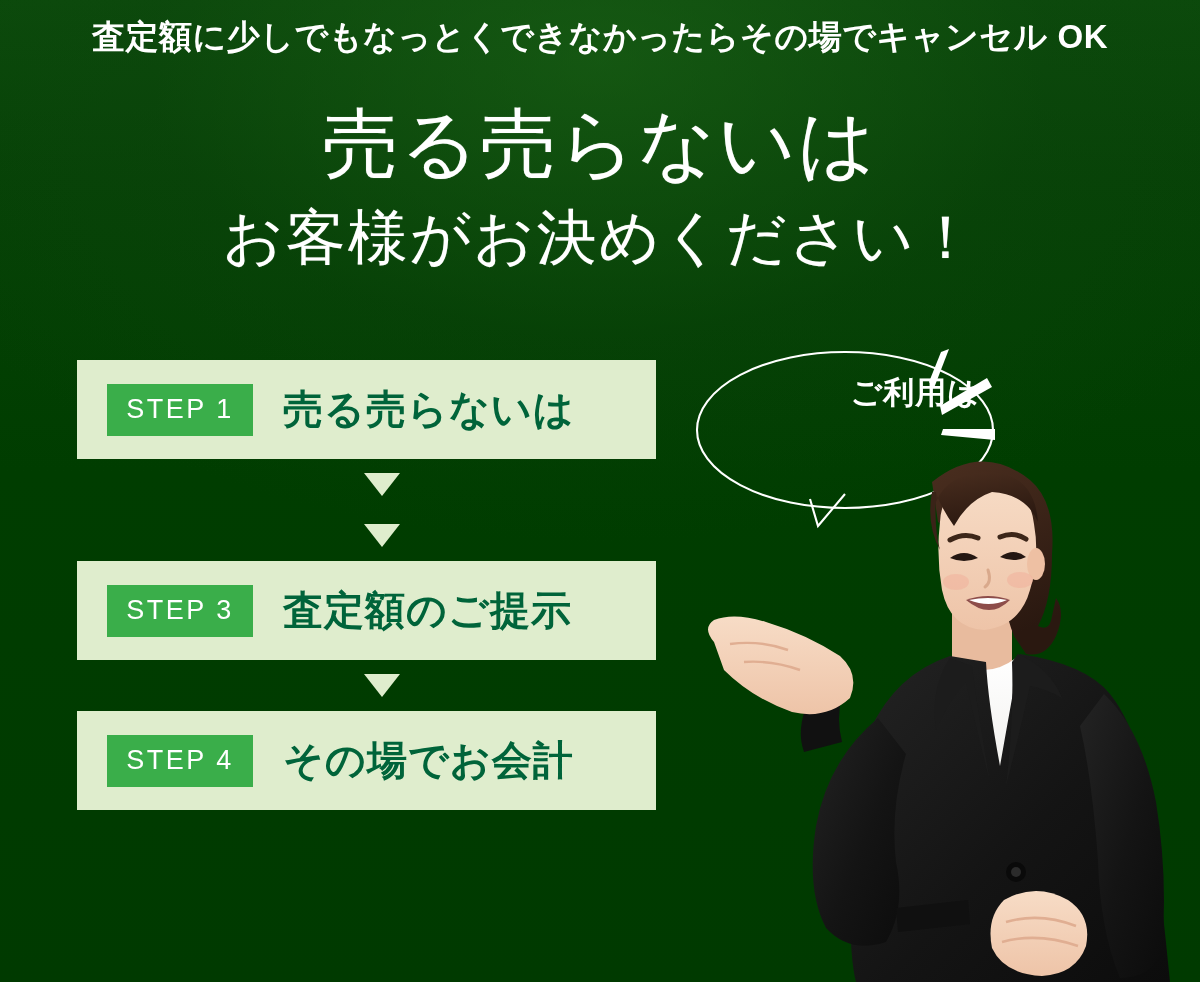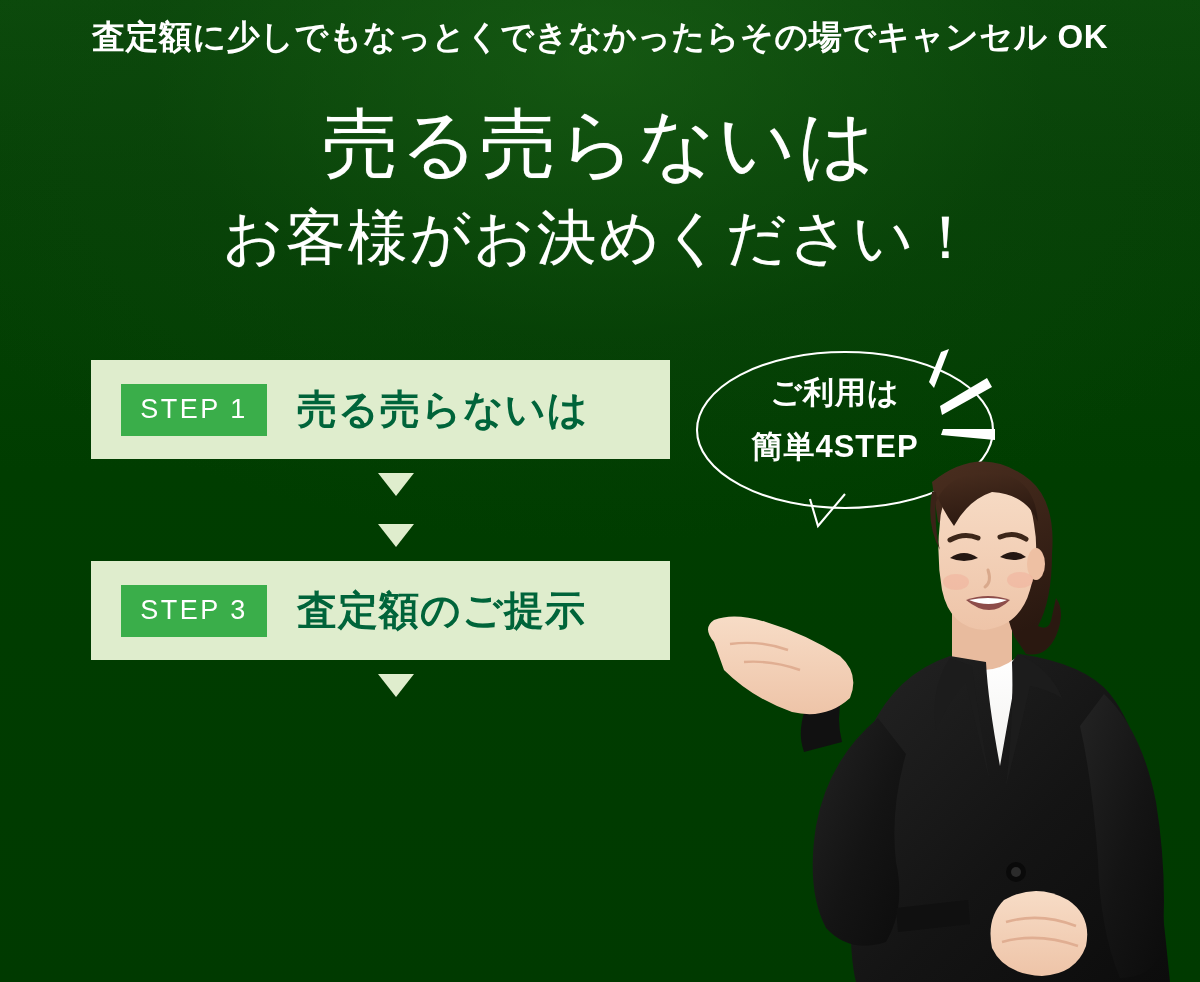--- a/index.html
+++ b/index.html
@@ -63,21 +63,21 @@
     letter-spacing: 2px;
     font-weight: 400;
     text-shadow: 0 0 1px rgba(255,255,255,0.45);
   }
   #headline .ln { display: block; white-space: nowrap; }
   #headline .ln2 { font-size: 60px; }
 
   
   #steps {
     position: absolute;
-    left: 91px;
+    left: 77px;
     top: 360px;
     width: 579px;
   }
 
   .step-row {
     position: relative;
     width: 579px;
     height: 99px;
     background: #dfedcd;
     display: flex;
@@ -134,21 +134,21 @@
     width: 350px;
     height: 240px;
   }
   #bubble-wrap svg { display: block; overflow: visible; }
 
   #bubble-text {
     position: absolute;
     left: 0;
     top: 36px;
     width: 290px;
-    text-align: center;
+    text-align: right;
     color: #ffffff;
     font-size: 31px;
     font-weight: 700;
     line-height: 1.75;
     letter-spacing: 1px;
   }
   #bubble-text .bl { display: block; white-space: nowrap; }
 
   
   #person {
@@ -192,39 +192,42 @@
 
     <div class="step-row">
       <div class="step-badge">STEP 3</div>
       <div class="step-label">査定額のご提示</div>
     </div>
 
     <div class="step-gap">
       <div class="step-arrow"></div>
     </div>
 
+    <div class="step-row">
+      <div class="step-badge">STEP 4</div>
+      <div class="step-label">その場でお会計</div>
+    </div>
 
   </div>
 
   <div id="bubble-wrap">
     <svg width="350" height="240" viewBox="0 0 350 240">
 
       <ellipse cx="155" cy="100" rx="148" ry="78" fill="none" stroke="#ffffff" stroke-width="2.1"></ellipse>
 
       <path d="M 120 169 L 128 196 L 155 164" fill="none" stroke="#ffffff" stroke-width="2.1" stroke-linejoin="miter"></path>
 
       <g fill="#ffffff">
         <polygon points="251,22 259,19 244,58 239,52"></polygon>
         <polygon points="297,48 302,57 252,85 250,76"></polygon>
         <polygon points="305,99 305,110 251,105 253,99"></polygon>
       </g>
     </svg>
     <div id="bubble-text">
       <span class="bl">ご利用は</span>
-      <span class="bl">簡単4STEP</span>
     </div>
   </div>
 
   <div id="person">
     <svg width="500" height="552" viewBox="0 0 500 552">
       <defs>
         <linearGradient id="suitG" x1="0" y1="0" x2="1" y2="1">
           <stop offset="0%" stop-color="#232323"></stop>
           <stop offset="55%" stop-color="#141414"></stop>
           <stop offset="100%" stop-color="#0c0c0c"></stop>

